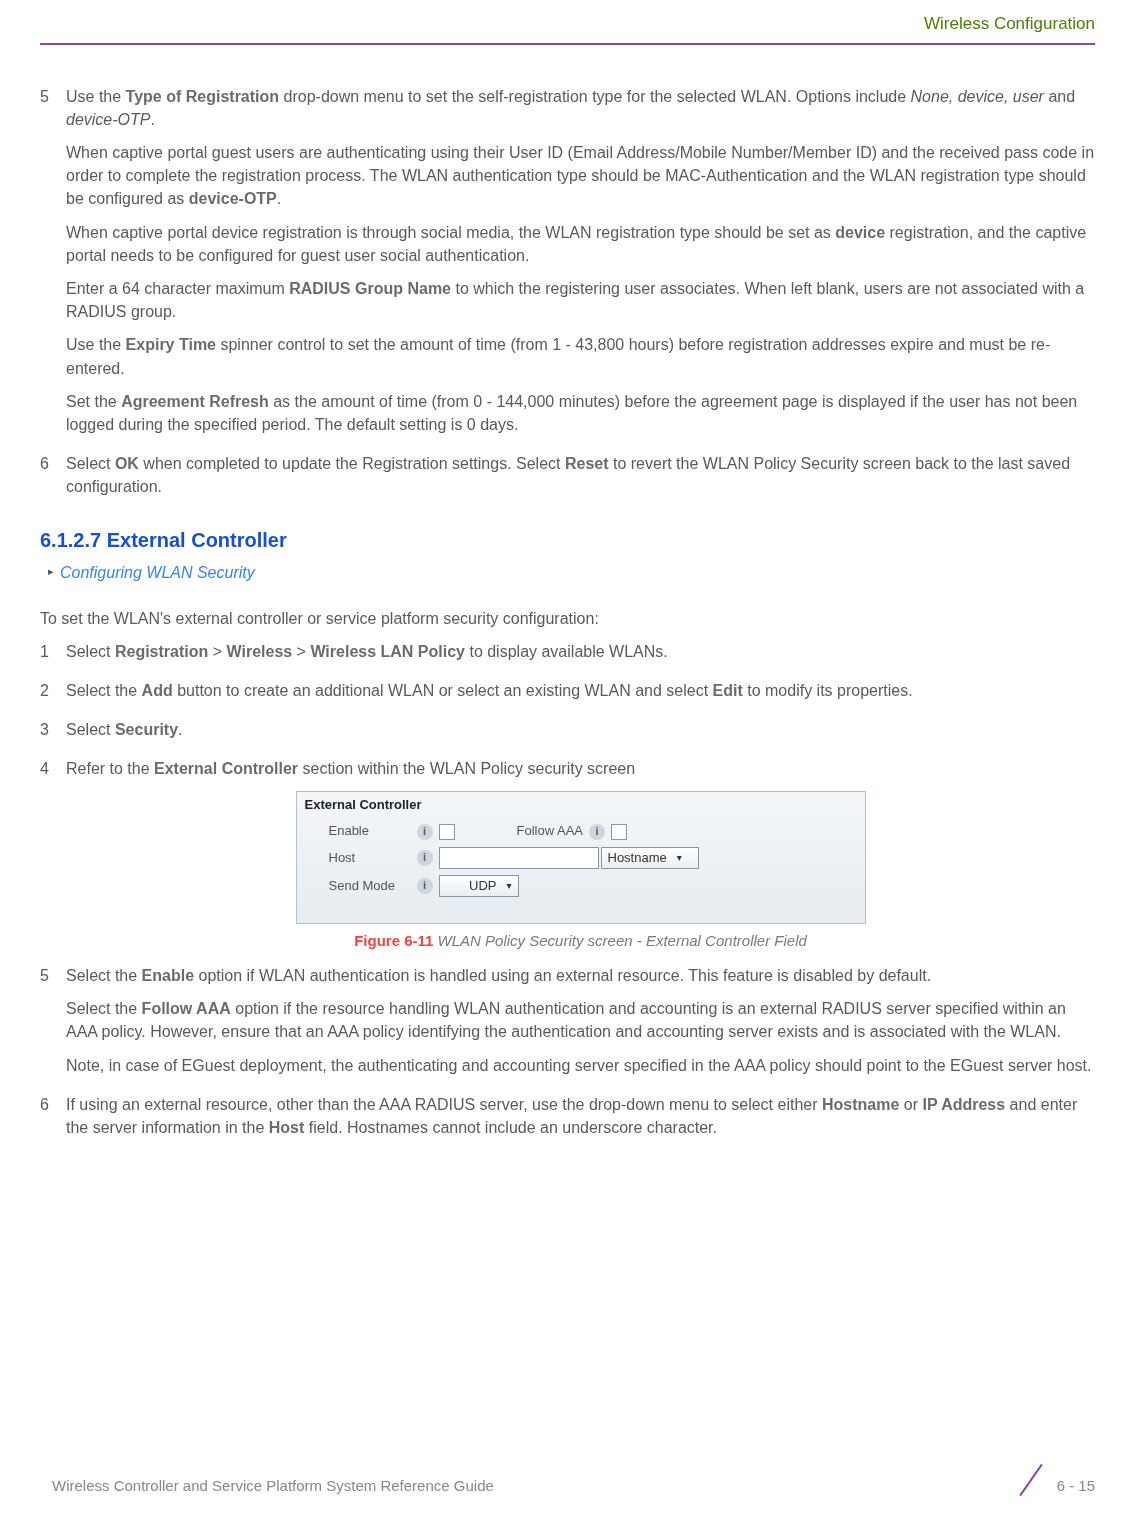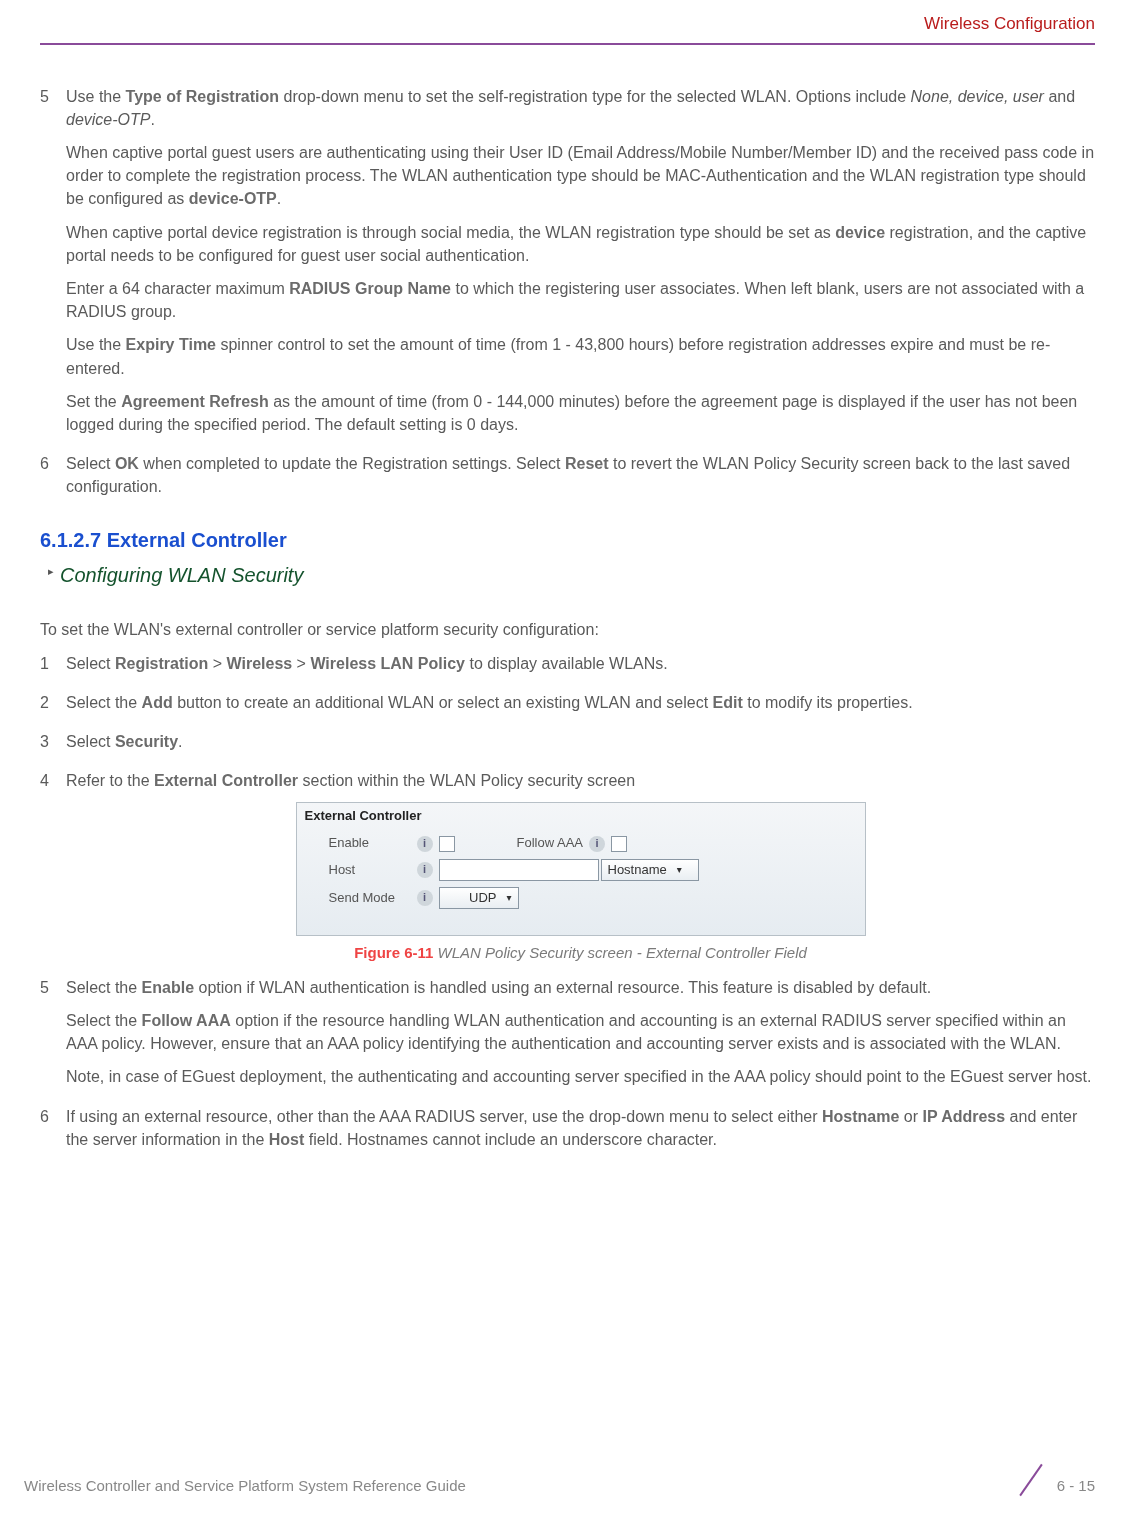--- a/index.html
+++ b/index.html
@@ -13,21 +13,21 @@
     position: relative;
     background: #fff;
   }
   .page {
     padding: 10px 30px 60px 40px;
   }
   .header {
     text-align: right;
     padding: 2px 0 6px 0;
     border-bottom: 2px solid #8a4b9a;
-    color: #b91c1c;
+    color: #4d7c0f;
     font-size: 17px;
   }
   .content { padding-top: 40px; }
   ol.steps { list-style: none; padding: 0; margin: 0; }
   .step {
     display: flex;
     margin-bottom: 6px;
   }
   .step-num {
     width: 26px;
@@ -39,25 +39,25 @@
   .bold-link { color: #6b6b6b; font-weight: 700; }
   .italic { font-style: italic; }
   .h3 {
     color: #1a4fcf;
     font-weight: 700;
     font-size: 20px;
     margin: 18px 0 6px 0;
   }
   .breadcrumb {
     padding-left: 20px;
-    color: #14532d;
+    color: #3b82f6;
     font-style: italic;
-    margin-bottom: 28px;
-    position: relative;
-    font-size: 20px;
+    margin-bottom: 22px;
+    position: relative;
+    font-size: 16px;
   }
   .breadcrumb::before {
     content: "▸";
     position: absolute;
     left: 8px;
     top: 0;
     font-style: normal;
     font-size: 11px;
     color: #555;
     line-height: 1.9;
@@ -140,21 +140,21 @@
     text-align: center;
     font-size: 15px;
     color: #7a7a7a;
   }
   .figure-caption .fb { font-weight: 700; color: #ef4444;}
   .figure-caption .fi { font-style: italic;}
 
   .footer {
     position: absolute;
     bottom: 20px;
-    left: 24px; right: 30px;
+    left: 52px; right: 30px;
     display: flex;
     justify-content: space-between;
     align-items: flex-end;
     color: #888;
     font-size: 15px;
   }
   .slash {
     position: relative;
     width: 34px;
     height: 34px;

